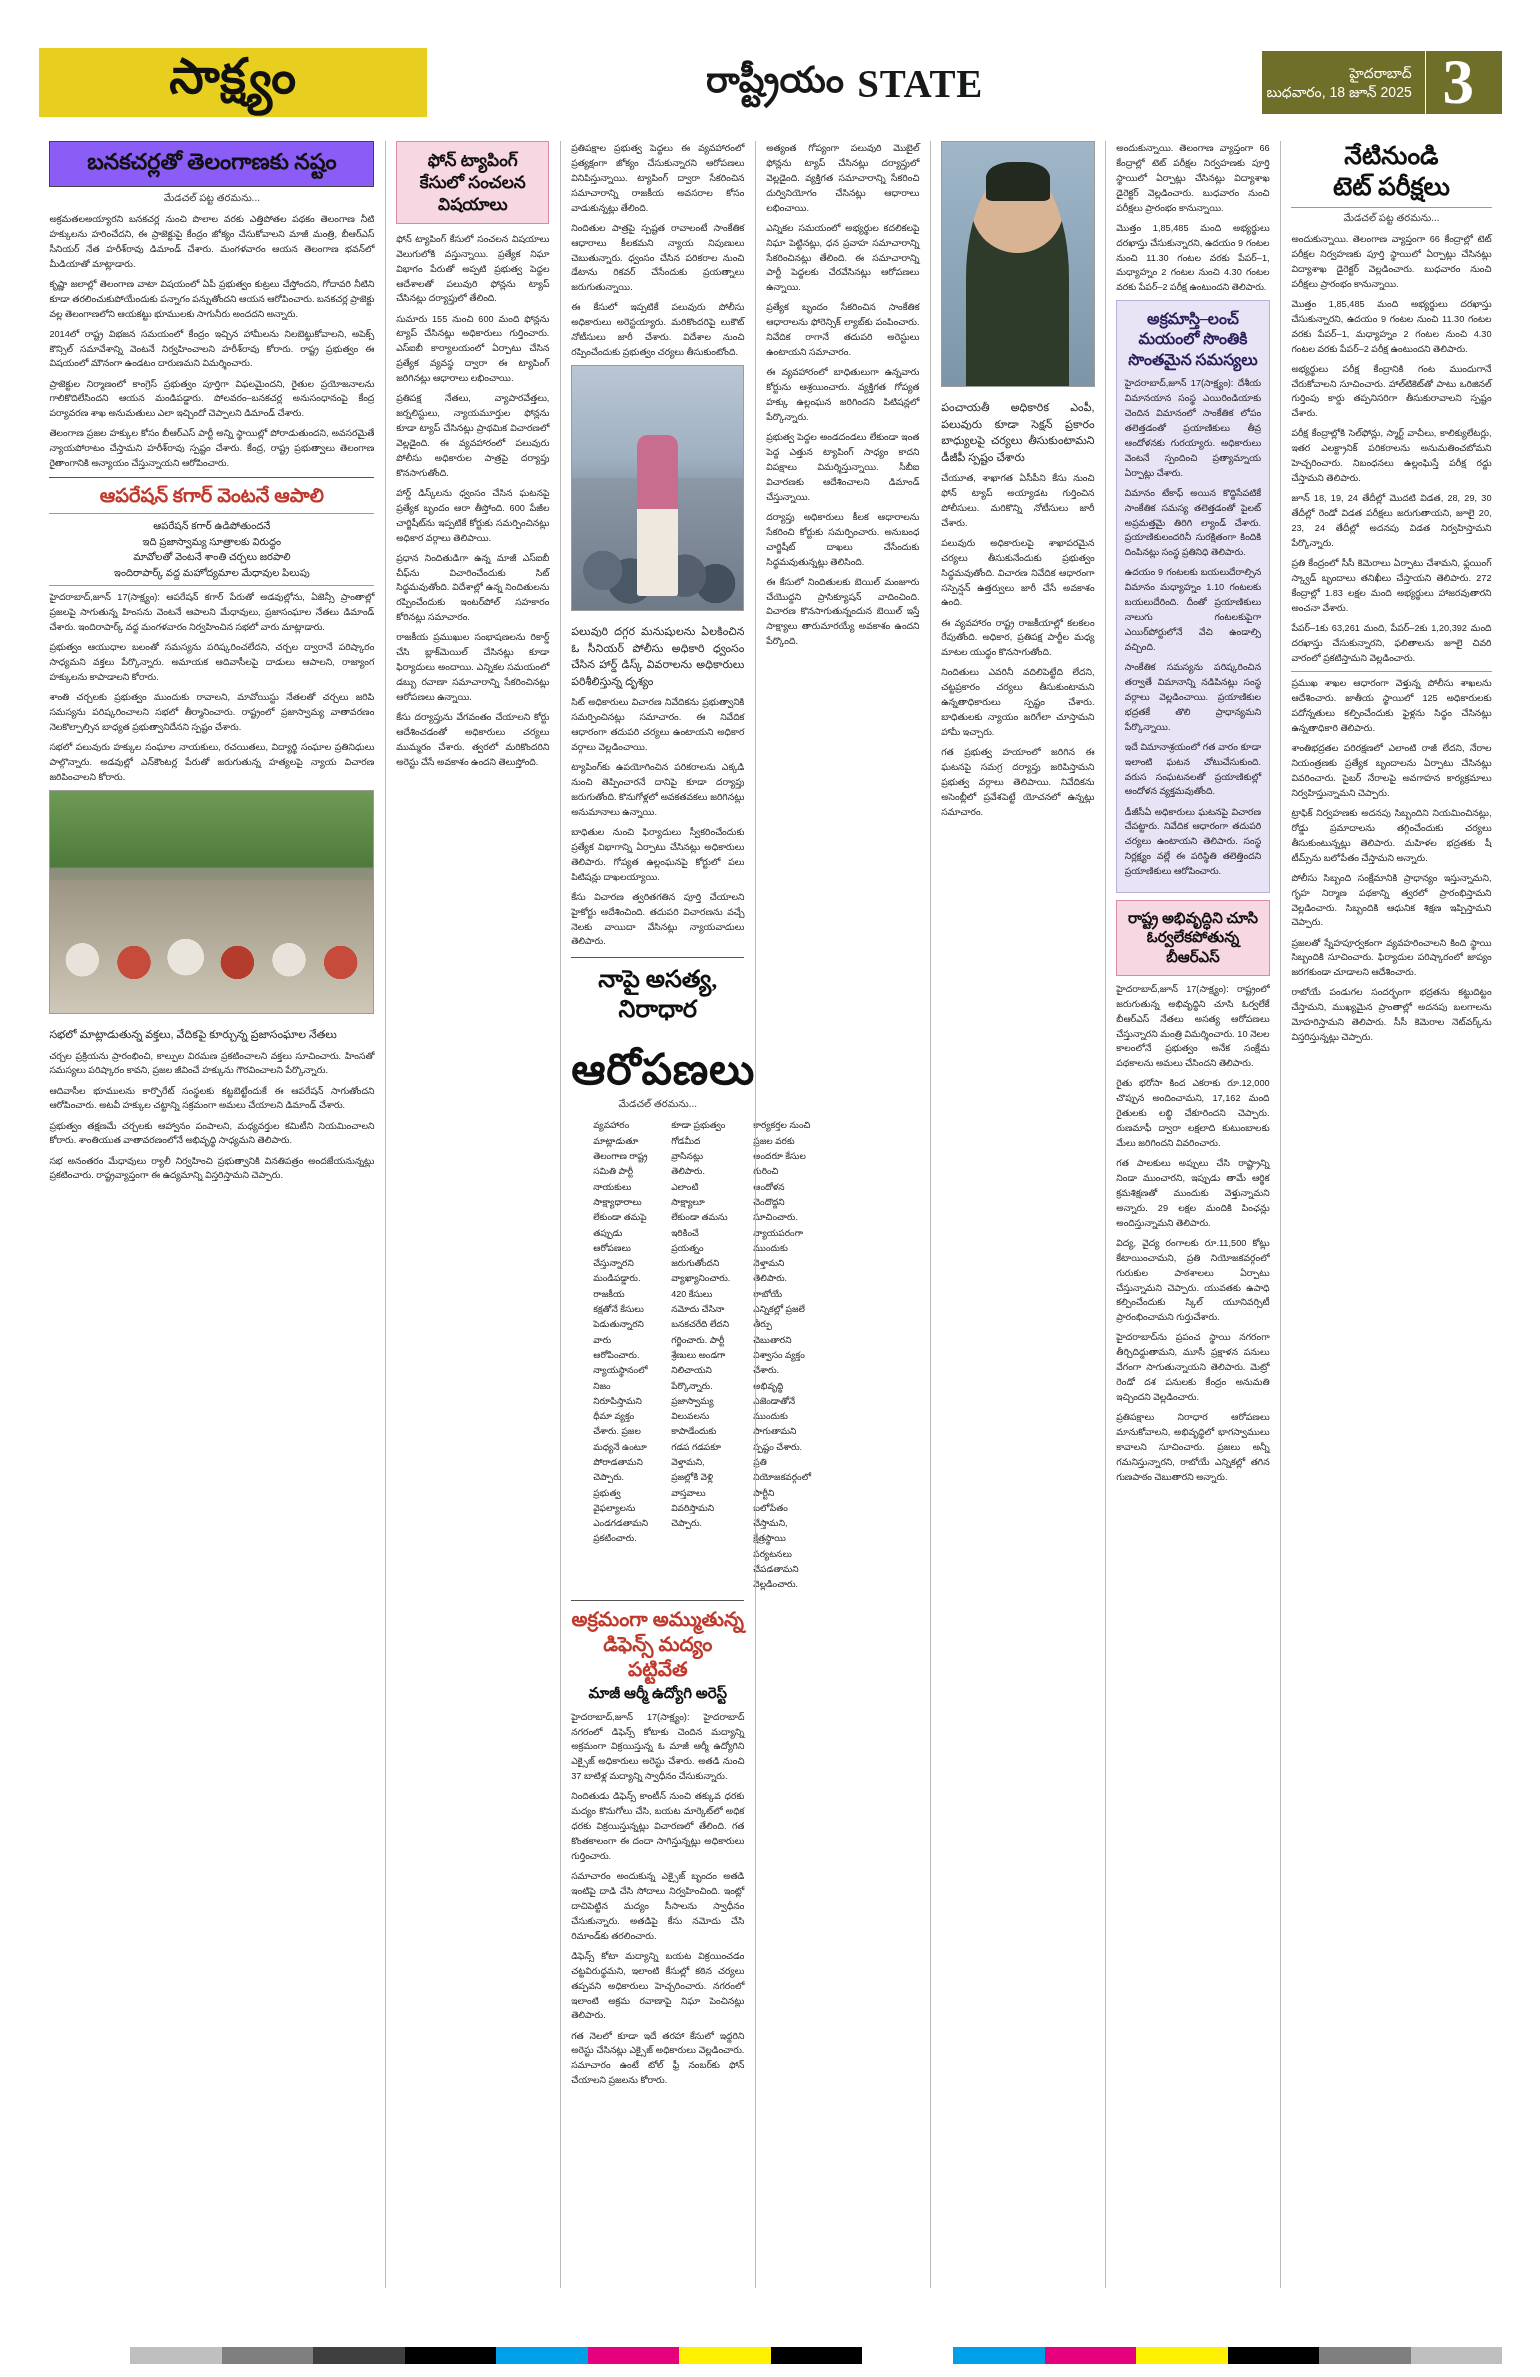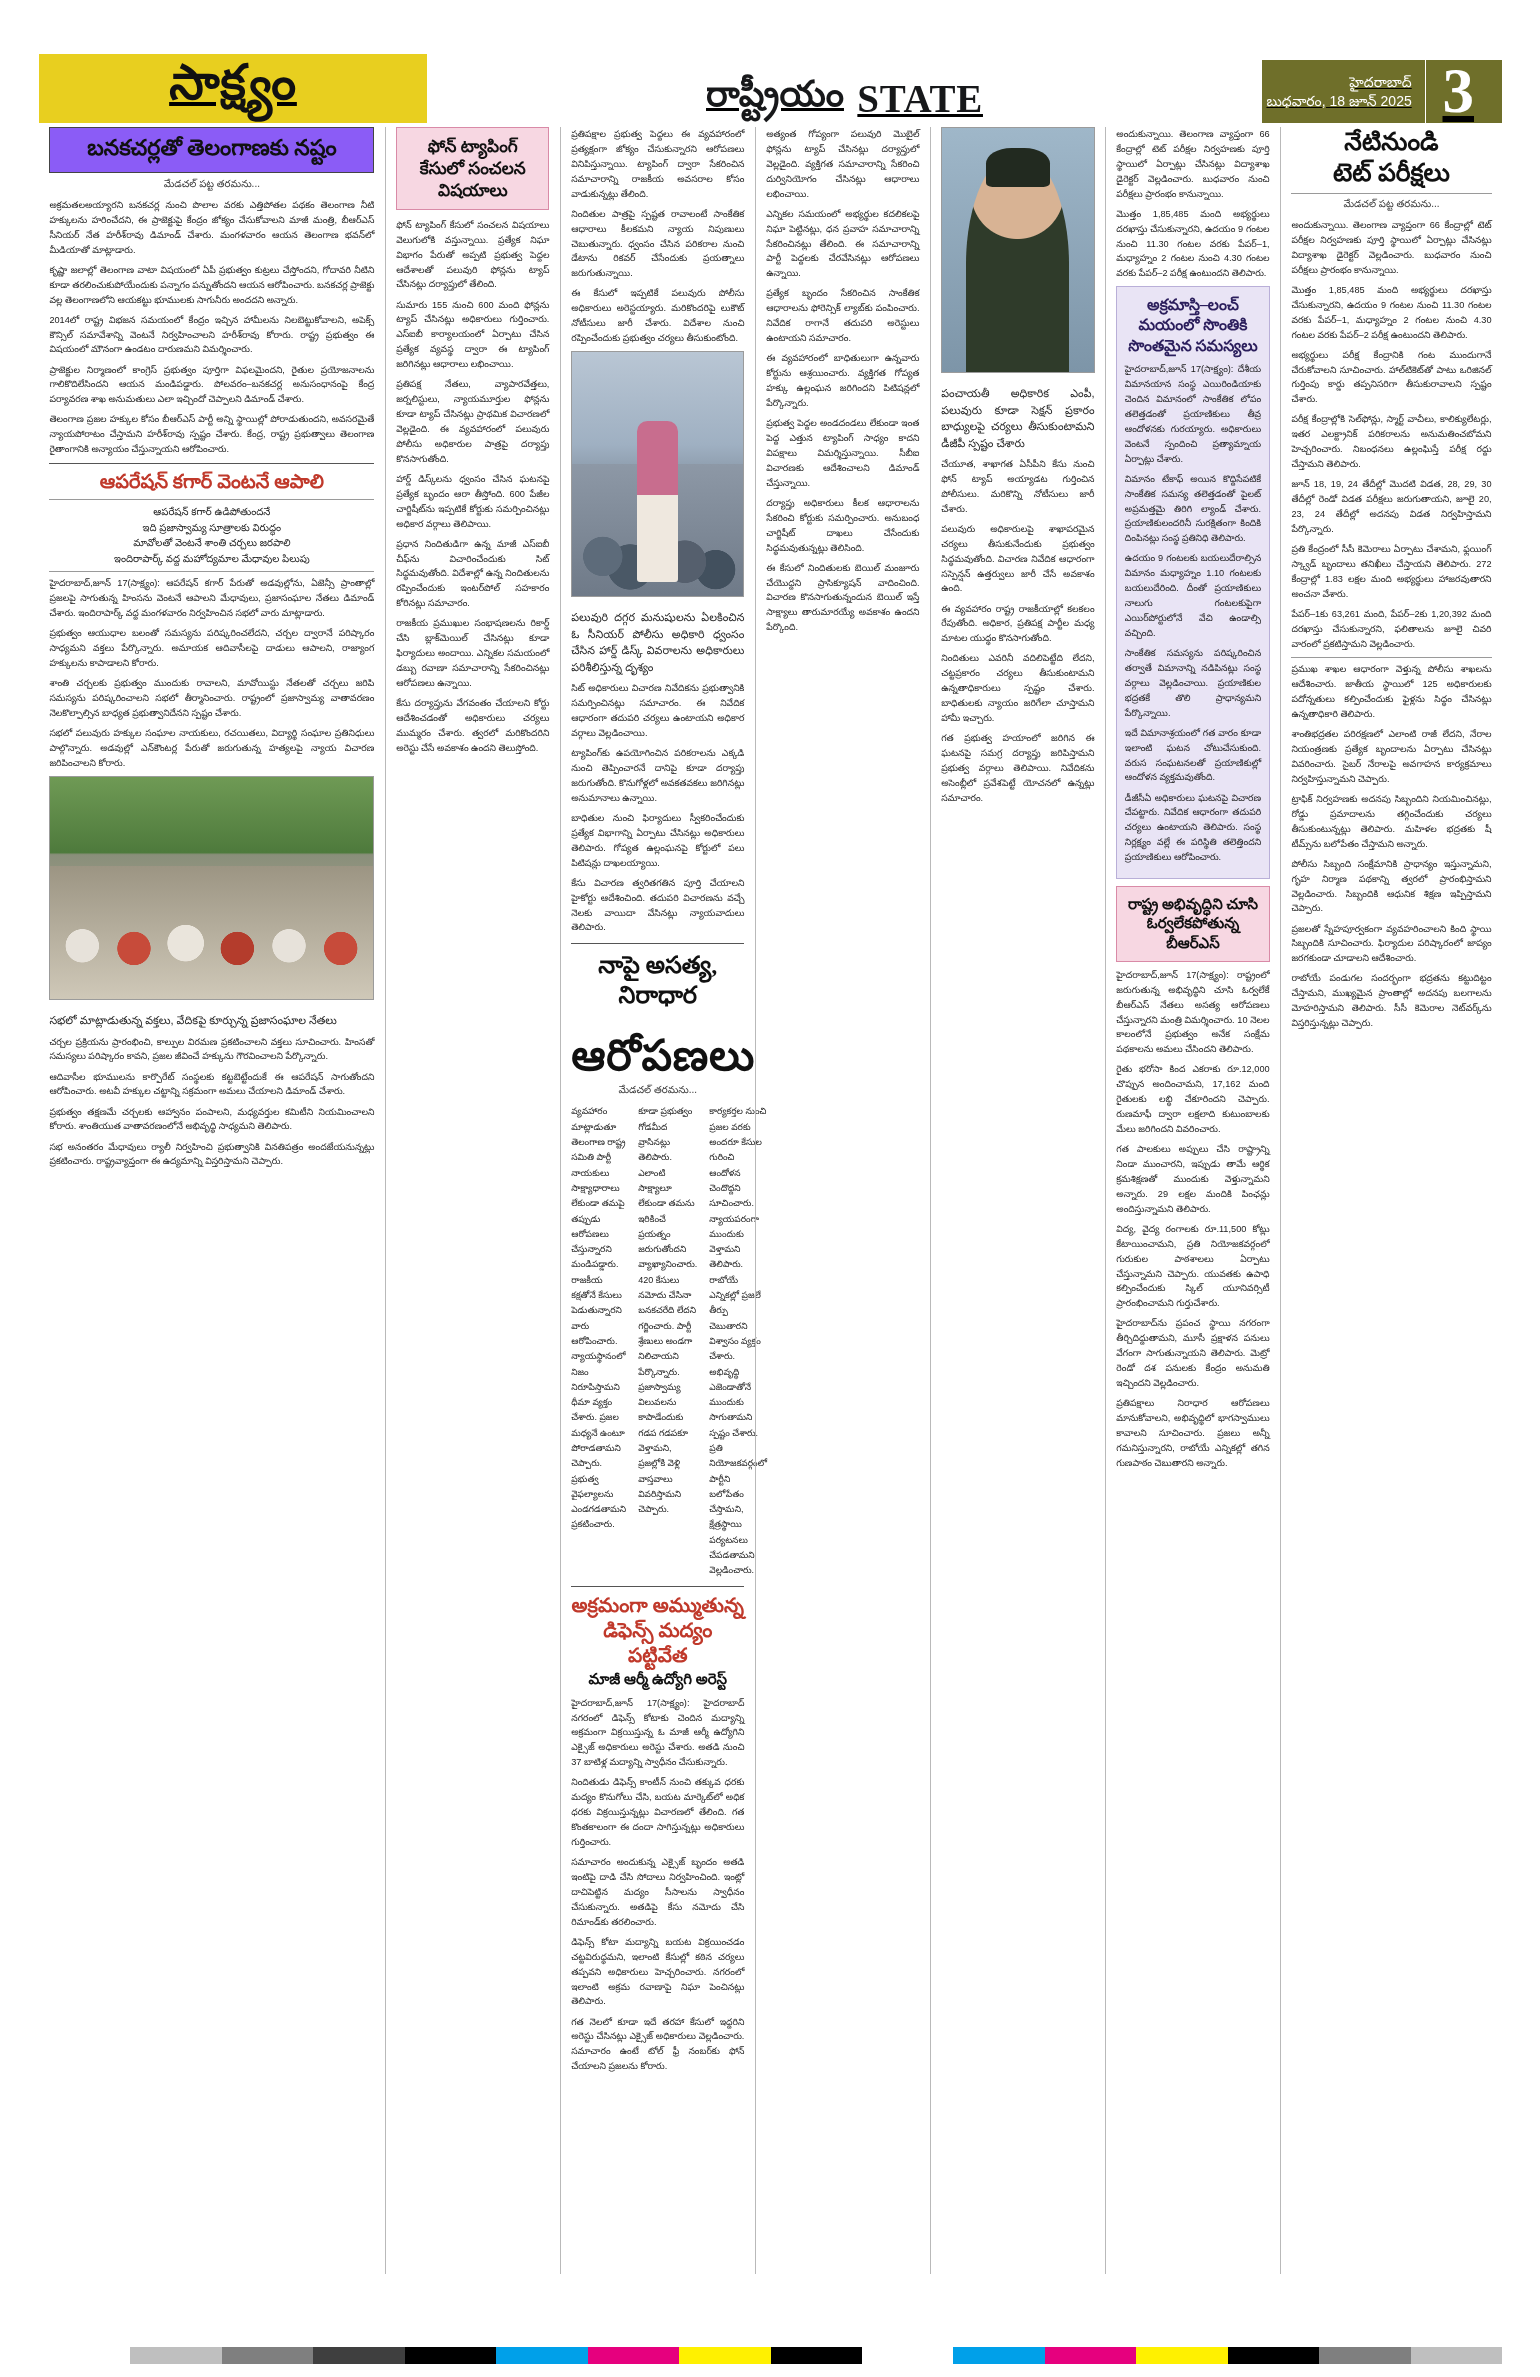--- a/index.html
+++ b/index.html
@@ -12,24 +12,23 @@
   }
   .page {
     position:relative;
     width:1541px; height:2377px;
     background:#ffffff;
     padding:42px 39px 0 39px;
   }
 
   
   .masthead {
-    display:flex; align-items:flex-end;
+    display:flex; align-items:center;
     height:81px;
-    margin-bottom:4px;
-    text-decoration:underline;
+    margin-bottom:18px;
   }
   .mast-logo {
     background:#e8cf1f;
     width:388px;
     display:flex; align-items:center; justify-content:center;
   }
   .mast-logo .logo-text {
     font-family:"Liberation Serif", serif;
     font-weight:bold;
     font-size:49px;
@@ -169,21 +168,21 @@
   .bighead .l2 { font-size:43px; display:block; line-height:1.12; letter-spacing:0.7px;margin-top:22px; }
 
   
   .photo { width:100%; display:block; border:0.7px solid #9b9b9b; }
   .photo-cap {
     font-size:11px; color:#222; line-height:1.5; text-align:justify; margin-top:12px;
   }
 
   
   .minicols {
-    display:flex; gap:12px;
+    display:flex; gap:23px;margin-left:22px;
   }
   .minicols .mc { flex:1; font-size:9px; line-height:1.7; color:#1b1b1b; }
 
   
   .colorbar {
     position:absolute;
     left:39px; right:39px; bottom:13.4px;
     height:16.4px;
     display:flex;
   }

